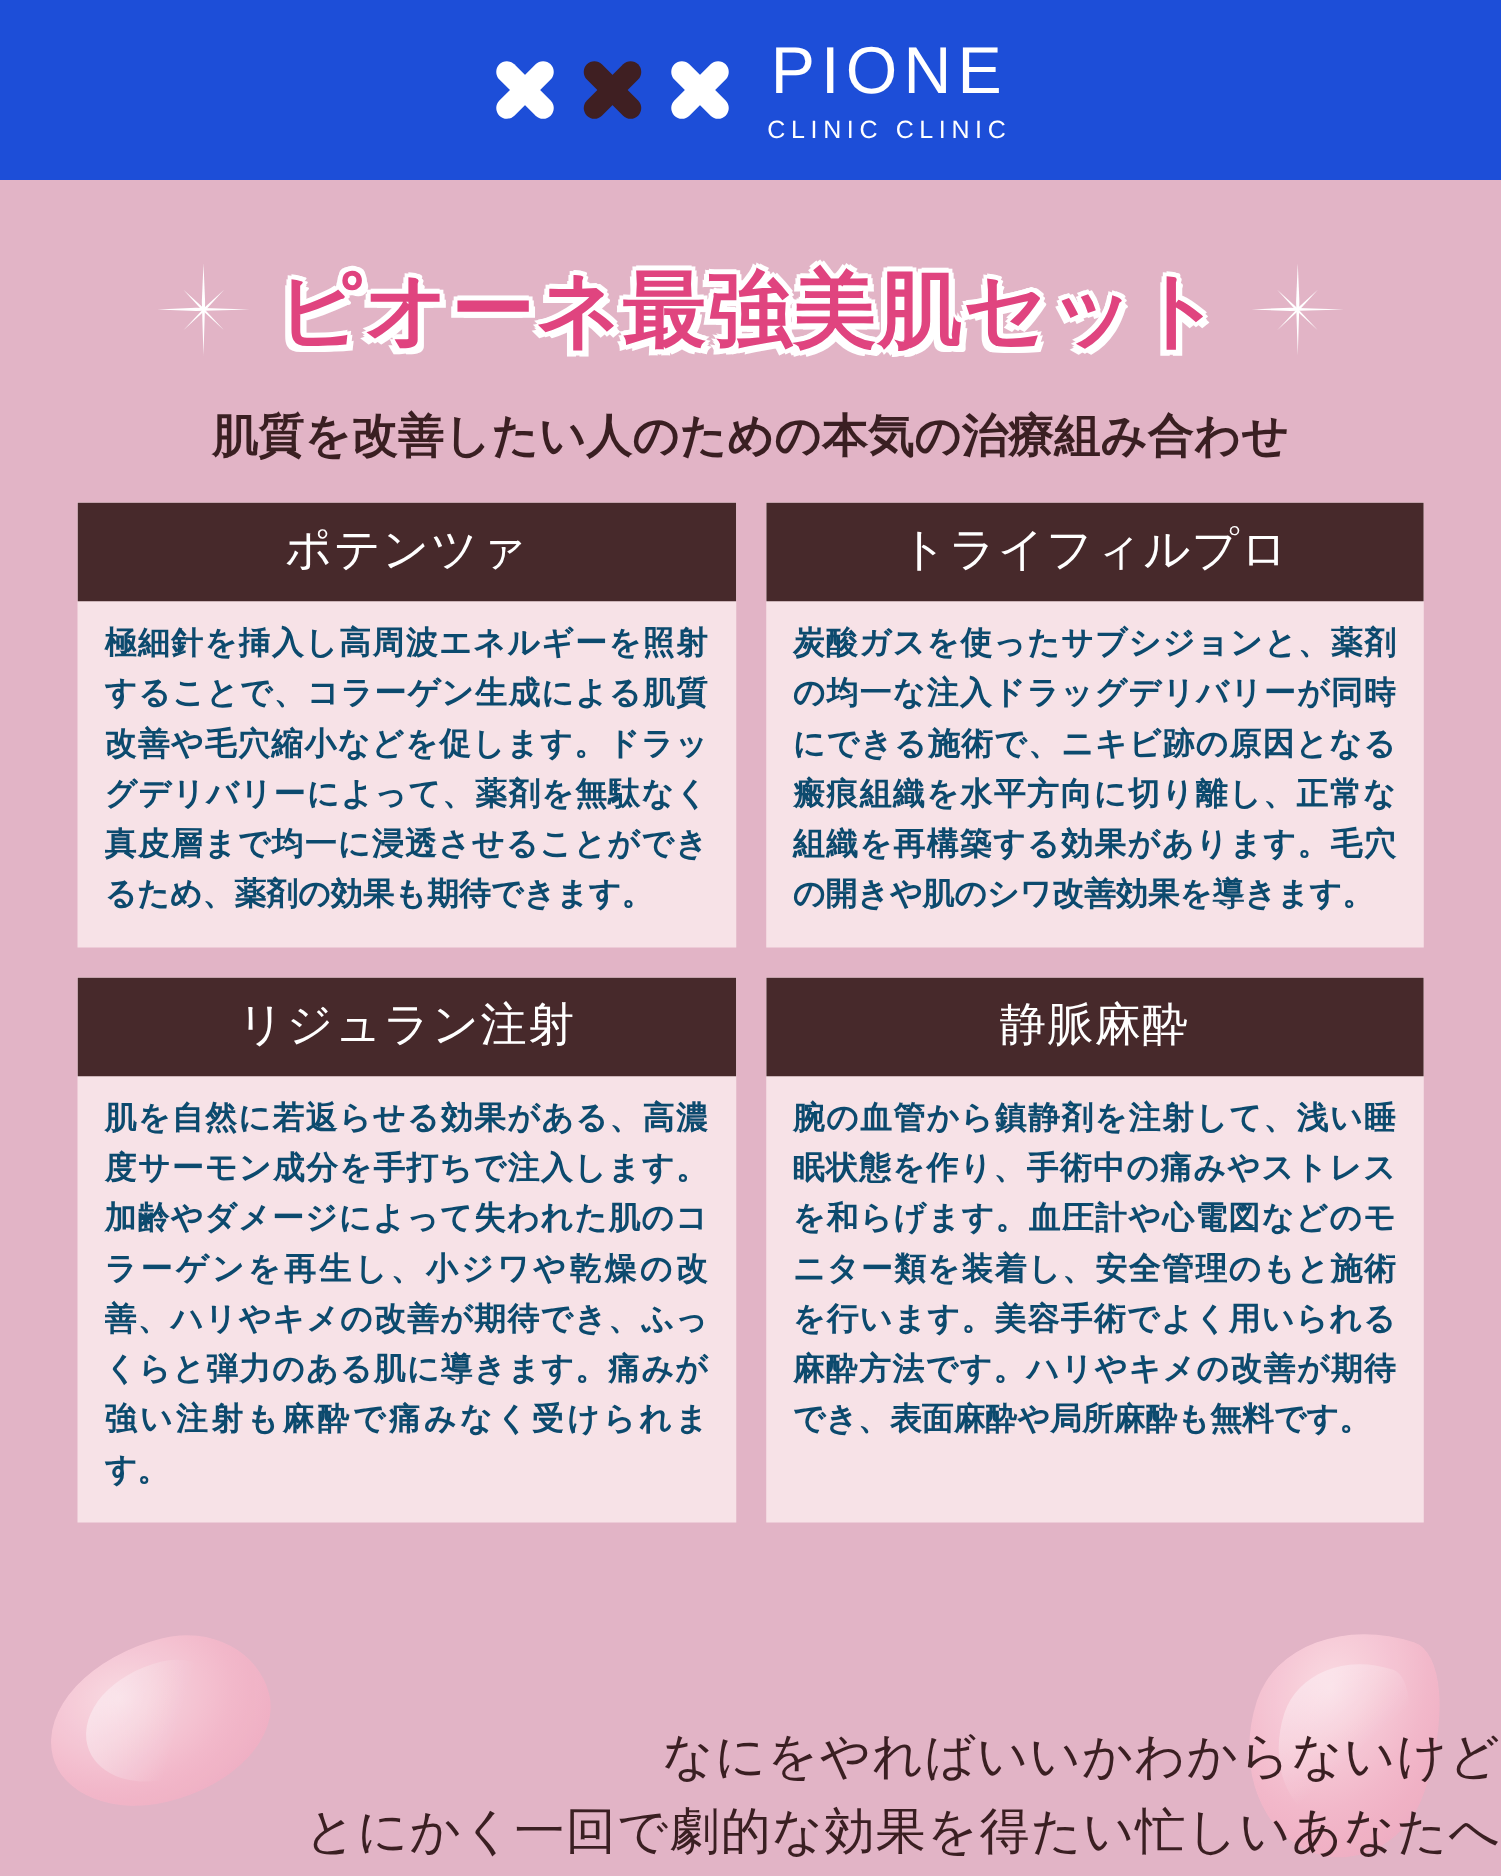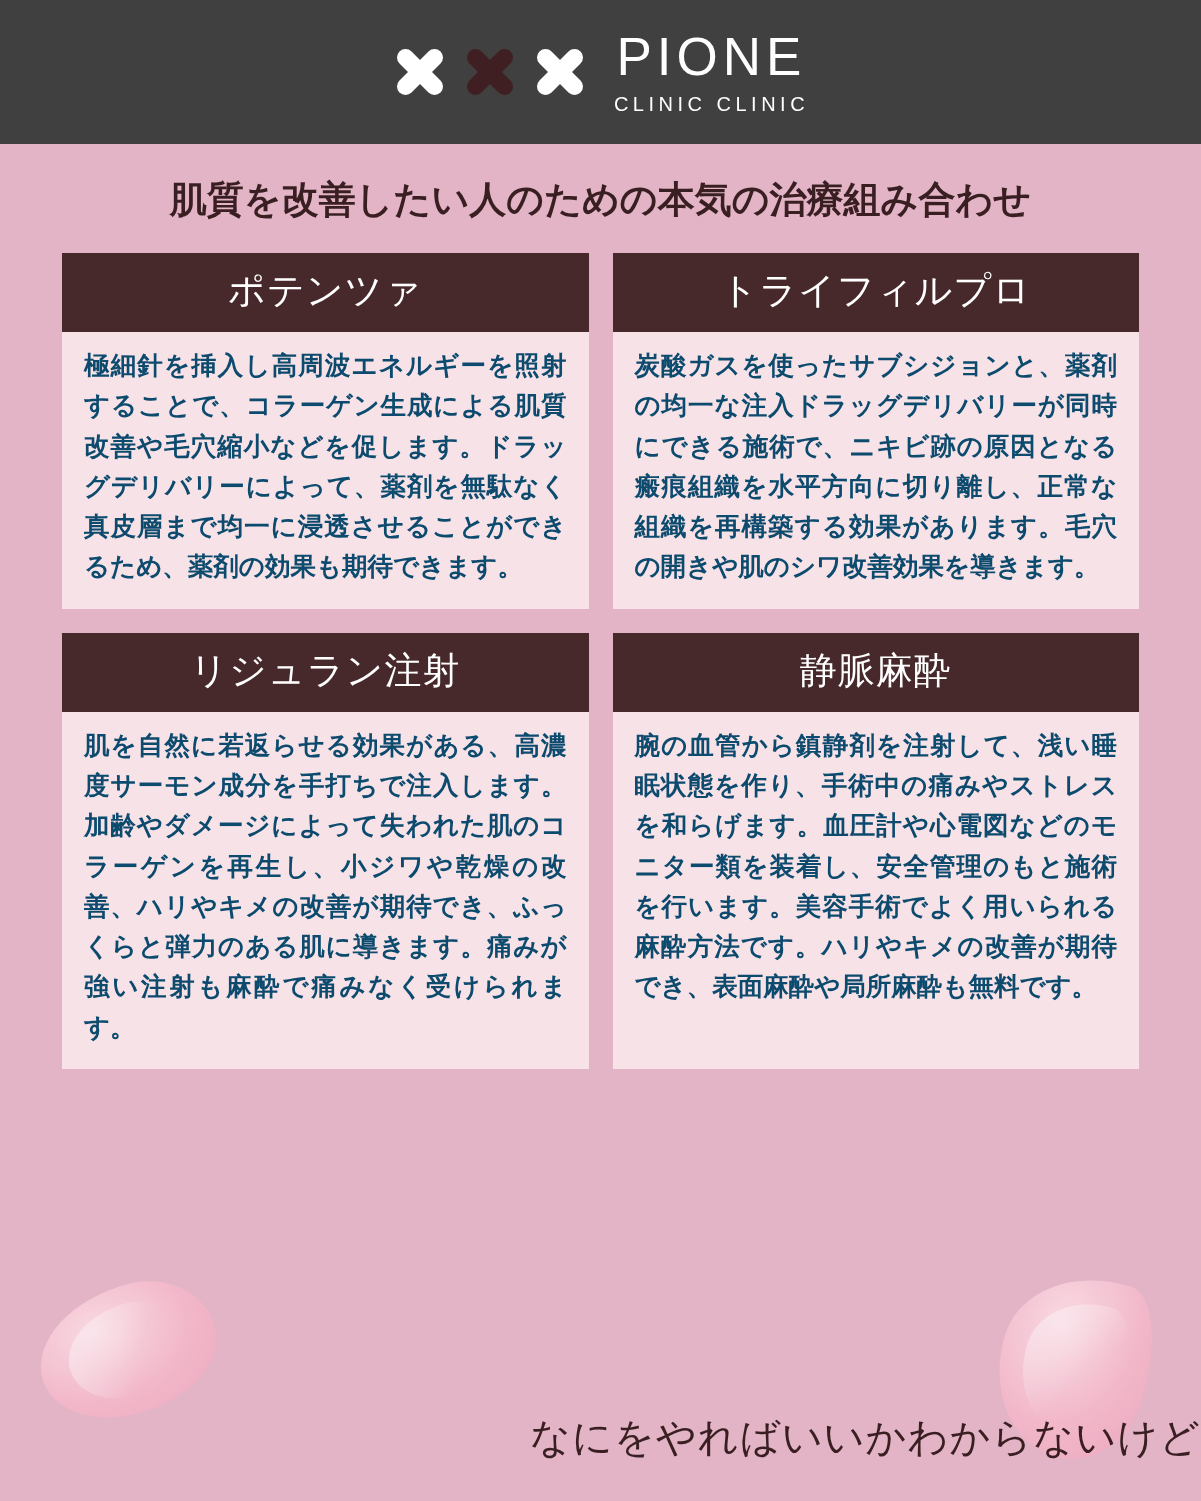--- a/index.html
+++ b/index.html
@@ -9,21 +9,21 @@
     height: 1501px;
     font-family: "Liberation Sans", sans-serif;
     background: #e2b4c6;
     overflow: hidden;
     position: relative;
   }
 
   
   .header {
     height: 144px;
-    background: #404040;
+    background: #1d4ed8;
     display: flex;
     align-items: center;
     justify-content: center;
     gap: 26px;
     position: relative;
   }
   .logo-marks {
     display: flex;
     align-items: center;
     gap: 14px;
@@ -217,20 +217,31 @@
     <span class="mark"></span>
   </div>
   <div class="logo-text">
     <span class="logo-name">PIONE</span>
     <span class="logo-sub">CLINIC CLINIC</span>
   </div>
 </div>
 
 <div class="content">
 
+  <div class="title-row">
+    <span class="sparkle">
+        <i></i>
+        <i class="b"></i>
+      </span>
+    <h1 class="main-title">ピオーネ最強美肌セット</h1>
+    <span class="sparkle">
+        <i></i>
+        <i class="b"></i>
+      </span>
+  </div>
 
   <h2 class="subtitle">肌質を改善したい人のための本気の治療組み合わせ</h2>
 
   <div class="grid">
 
     <div class="card">
       <div class="card-head">ポテンツァ</div>
       <div class="card-body">極細針を挿入し高周波エネルギーを照射することで、コラーゲン生成による肌質改善や毛穴縮小などを促します。ドラッグデリバリーによって、薬剤を無駄なく真皮層まで均一に浸透させることができるため、薬剤の効果も期待できます。</div>
     </div>
 
@@ -249,15 +260,16 @@
       <div class="card-body">腕の血管から鎮静剤を注射して、浅い睡眠状態を作り、手術中の痛みやストレスを和らげます。血圧計や心電図などのモニター類を装着し、安全管理のもと施術を行います。美容手術でよく用いられる麻酔方法です。ハリやキメの改善が期待でき、表面麻酔や局所麻酔も無料です。</div>
     </div>
 
   </div>
 
   <div class="petal left"></div>
   <div class="petal right"></div>
 
   <div class="footer">
     <div>なにをやればいいかわからないけど</div>
+    <div>とにかく一回で劇的な効果を得たい忙しいあなたへ</div>
   </div>
 
 </div>
 
 </body></html>

